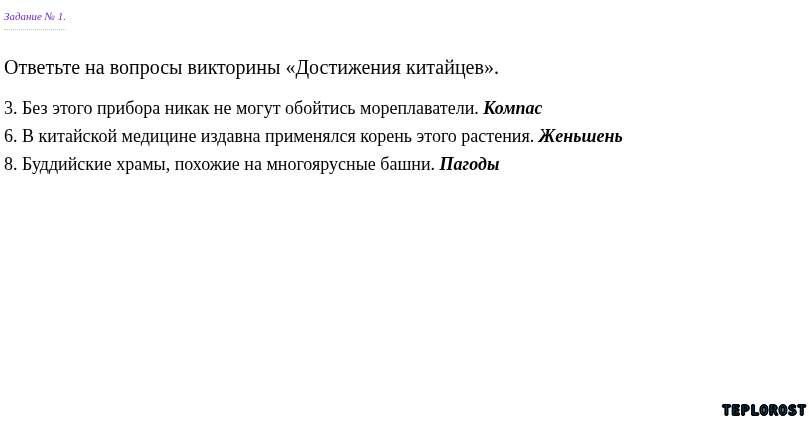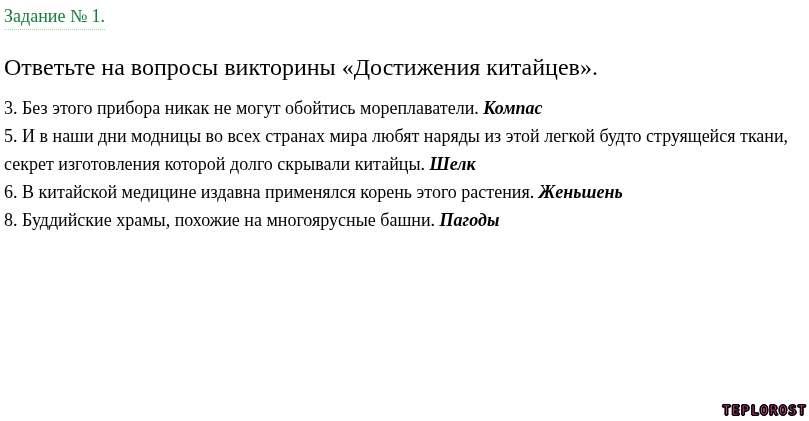--- a/index.html
+++ b/index.html
@@ -14,30 +14,31 @@
     overflow: hidden;
     font-family: "Liberation Serif", serif;
     color: #000000;
   }
   .page {
     padding: 6px 5px 0 4px;
   }
   .task-heading {
     display: inline-block;
     margin: 0;
-    font-size: 18px;
+    font-size: 11px;
     line-height: 21px;
+    font-style: italic;
     font-weight: normal;
-    color: #15803d;
+    color: #6d28d9;
     border-bottom: 1px dotted #a9d8ab;
     padding-bottom: 2px;
   }
   .intro {
     margin: 26px 0 0 0;
-    font-size: 24px;
+    font-size: 20px;
     line-height: 22px;
   }
   .questions {
     margin-top: 16px;
     font-size: 18px;
     line-height: 28px;
   }
   .question {
     margin: 0;
   }
@@ -46,35 +47,34 @@
     font-style: italic;
   }
   .watermark {
     position: absolute;
     right: 2px;
     bottom: 3px;
     font-family: "DejaVu Sans Mono", monospace;
     font-weight: bold;
     font-size: 14px;
     letter-spacing: 1px;
-    color: #ec4899;
+    color: #0c4a6e;
     -webkit-text-stroke: 1.2px #000000;
     text-shadow:
       1px 0 0 #000, -1px 0 0 #000, 0 1px 0 #000, 0 -1px 0 #000;
   }
 </style>
 </head>
 <body>
 
 <div class="page">
   <h2 class="task-heading">Задание № 1.</h2>
 
   <p class="intro">Ответьте на вопросы викторины «Достижения китайцев».</p>
 
   <div class="questions">
       <p class="question"><span>3. Без этого прибора никак не могут обойтись мореплаватели. </span><span class="answer">Компас</span></p>
-      <p class="question"><span>5. И в наши дни модницы во всех странах мира любят наряды из этой легкой будто струящейся ткани, секрет изготовления которой долго скрывали китайцы. </span><span class="answer">Шелк</span></p>
       <p class="question"><span>6. В китайской медицине издавна применялся корень этого растения. </span><span class="answer">Женьшень</span></p>
       <p class="question"><span>8. Буддийские храмы, похожие на многоярусные башни. </span><span class="answer">Пагоды</span></p>
     </div>
 </div>
 
 <div class="watermark">TEPLOROST</div>
 
 </body></html>

